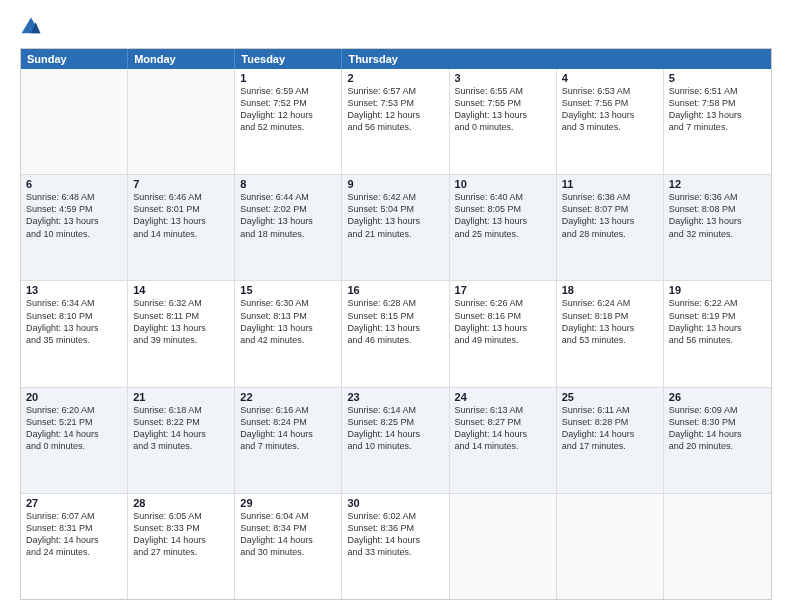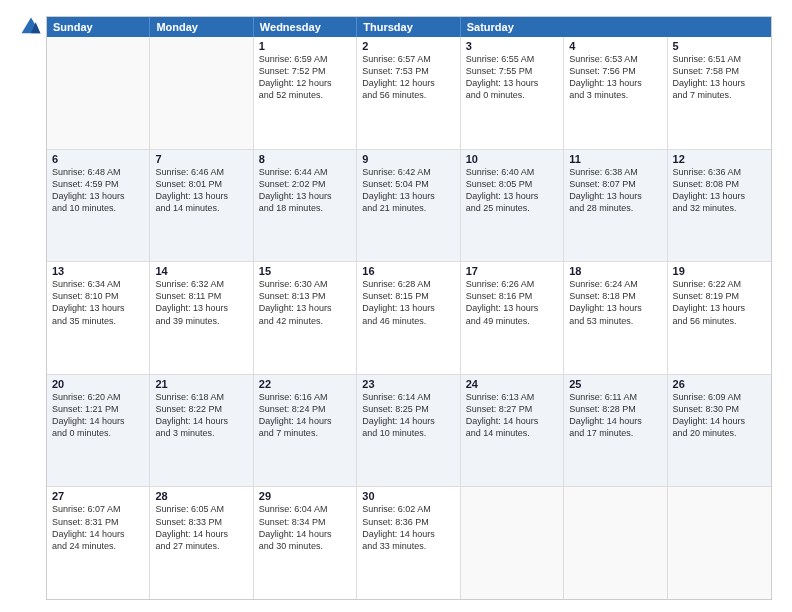--- a/index.html
+++ b/index.html
@@ -8,21 +8,21 @@
       height: 612px;
       font-family: Arial, sans-serif;
       background: #fff;
       overflow: hidden;
     }
     .page {
       width: 792px;
       height: 612px;
       padding: 16px 20px 12px 20px;
       display: flex;
-      flex-direction: row;
+      flex-direction: column;
     }
     .header {
       display: flex;
       justify-content: space-between;
       align-items: flex-start;
       margin-bottom: 10px;
     }
     .logo {
       display: flex;
       align-items: center;
@@ -131,23 +131,22 @@
     <div class="title-block">
       <div class="title-month"></div>
       <div class="title-location"></div>
     </div>
   </div>
 
   <div class="calendar">
     <div class="cal-header">
     <div class="cal-header-cell">Sunday</div>
         <div class="cal-header-cell">Monday</div>
-        <div class="cal-header-cell">Wednesday</div>
+        <div class="cal-header-cell">Tuesday</div>
         <div class="cal-header-cell">Thursday</div>
-        <div class="cal-header-cell">Saturday</div>
       </div>
     <div class="cal-body">
     <div class="cal-row">
           <div class="cal-cell empty"></div>
           <div class="cal-cell empty"></div>
           <div class="cal-cell">
             <div class="day-num">1</div>
             <div class="cell-line">Sunrise: 6:59 AM</div>
             <div class="cell-line">Sunset: 7:52 PM</div>
             <div class="cell-line">Daylight: 12 hours</div>
@@ -281,21 +280,21 @@
             <div class="cell-line">Sunrise: 6:22 AM</div>
             <div class="cell-line">Sunset: 8:19 PM</div>
             <div class="cell-line">Daylight: 13 hours</div>
             <div class="cell-line">and 56 minutes.</div>
           </div>
         </div>
         <div class="cal-row">
           <div class="cal-cell shaded">
             <div class="day-num">20</div>
             <div class="cell-line">Sunrise: 6:20 AM</div>
-            <div class="cell-line">Sunset: 1:21 PM</div>
+            <div class="cell-line">Sunset: 5:21 PM</div>
             <div class="cell-line">Daylight: 14 hours</div>
             <div class="cell-line">and 0 minutes.</div>
           </div>
           <div class="cal-cell shaded">
             <div class="day-num">21</div>
             <div class="cell-line">Sunrise: 6:18 AM</div>
             <div class="cell-line">Sunset: 8:22 PM</div>
             <div class="cell-line">Daylight: 14 hours</div>
             <div class="cell-line">and 3 minutes.</div>
           </div>

